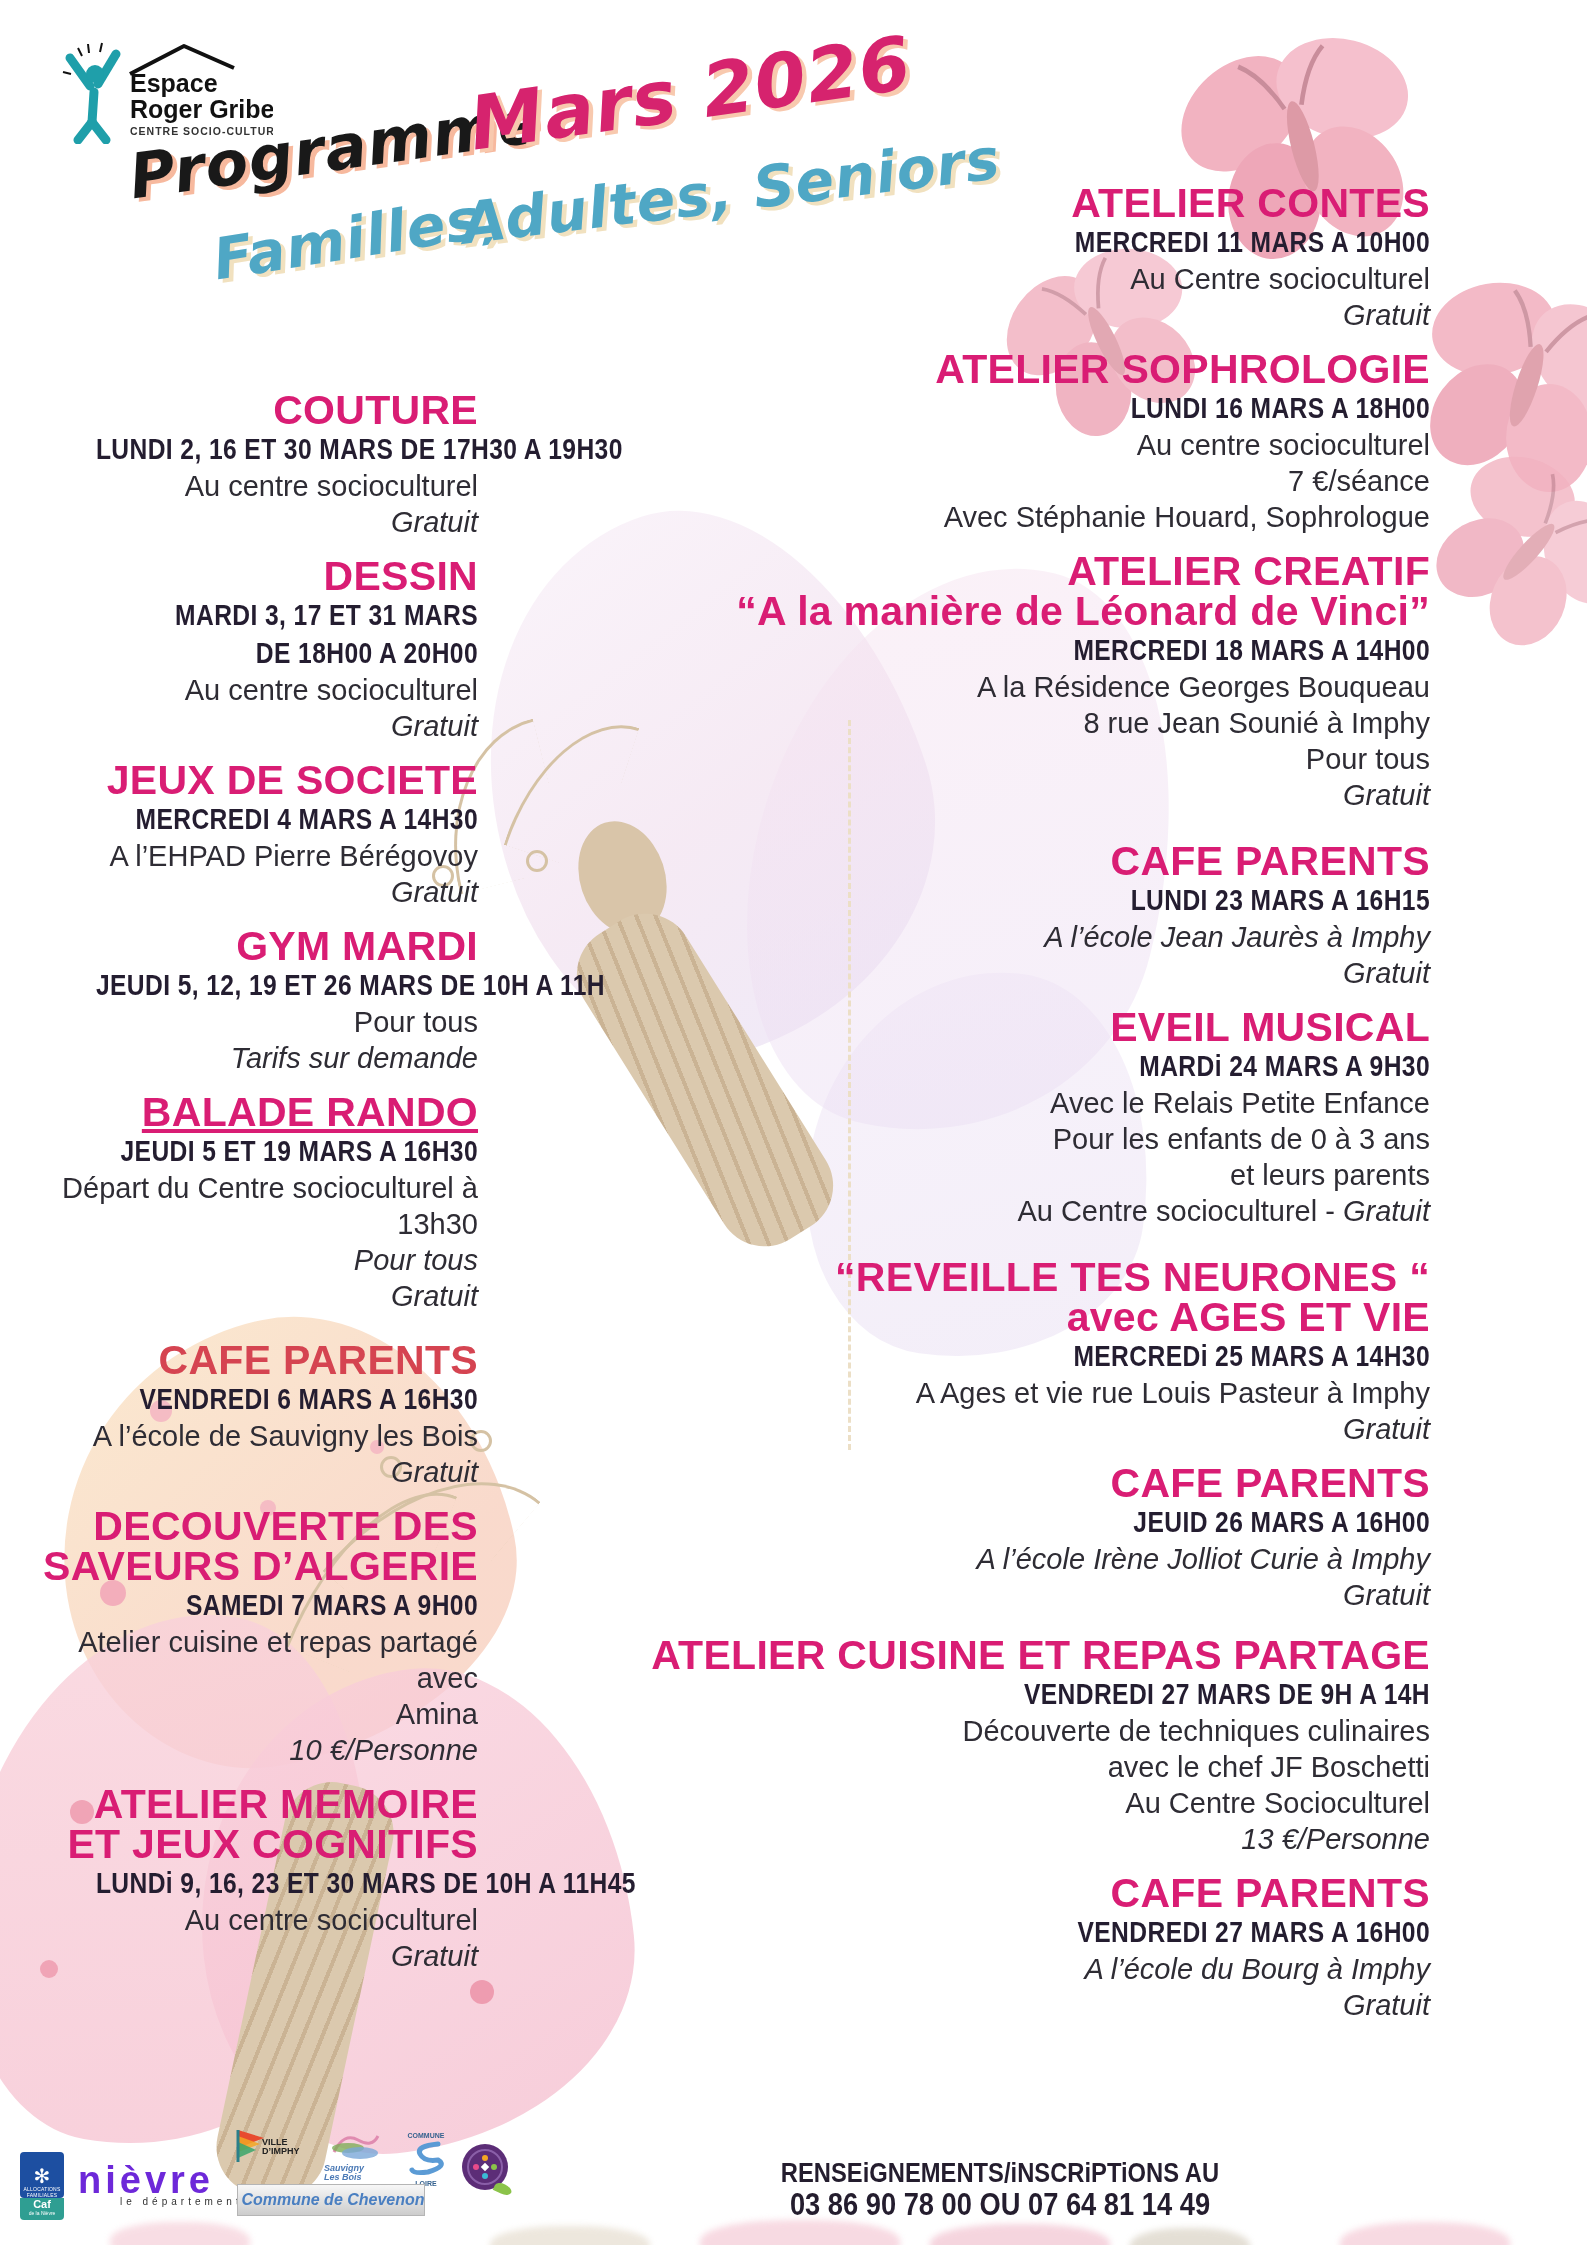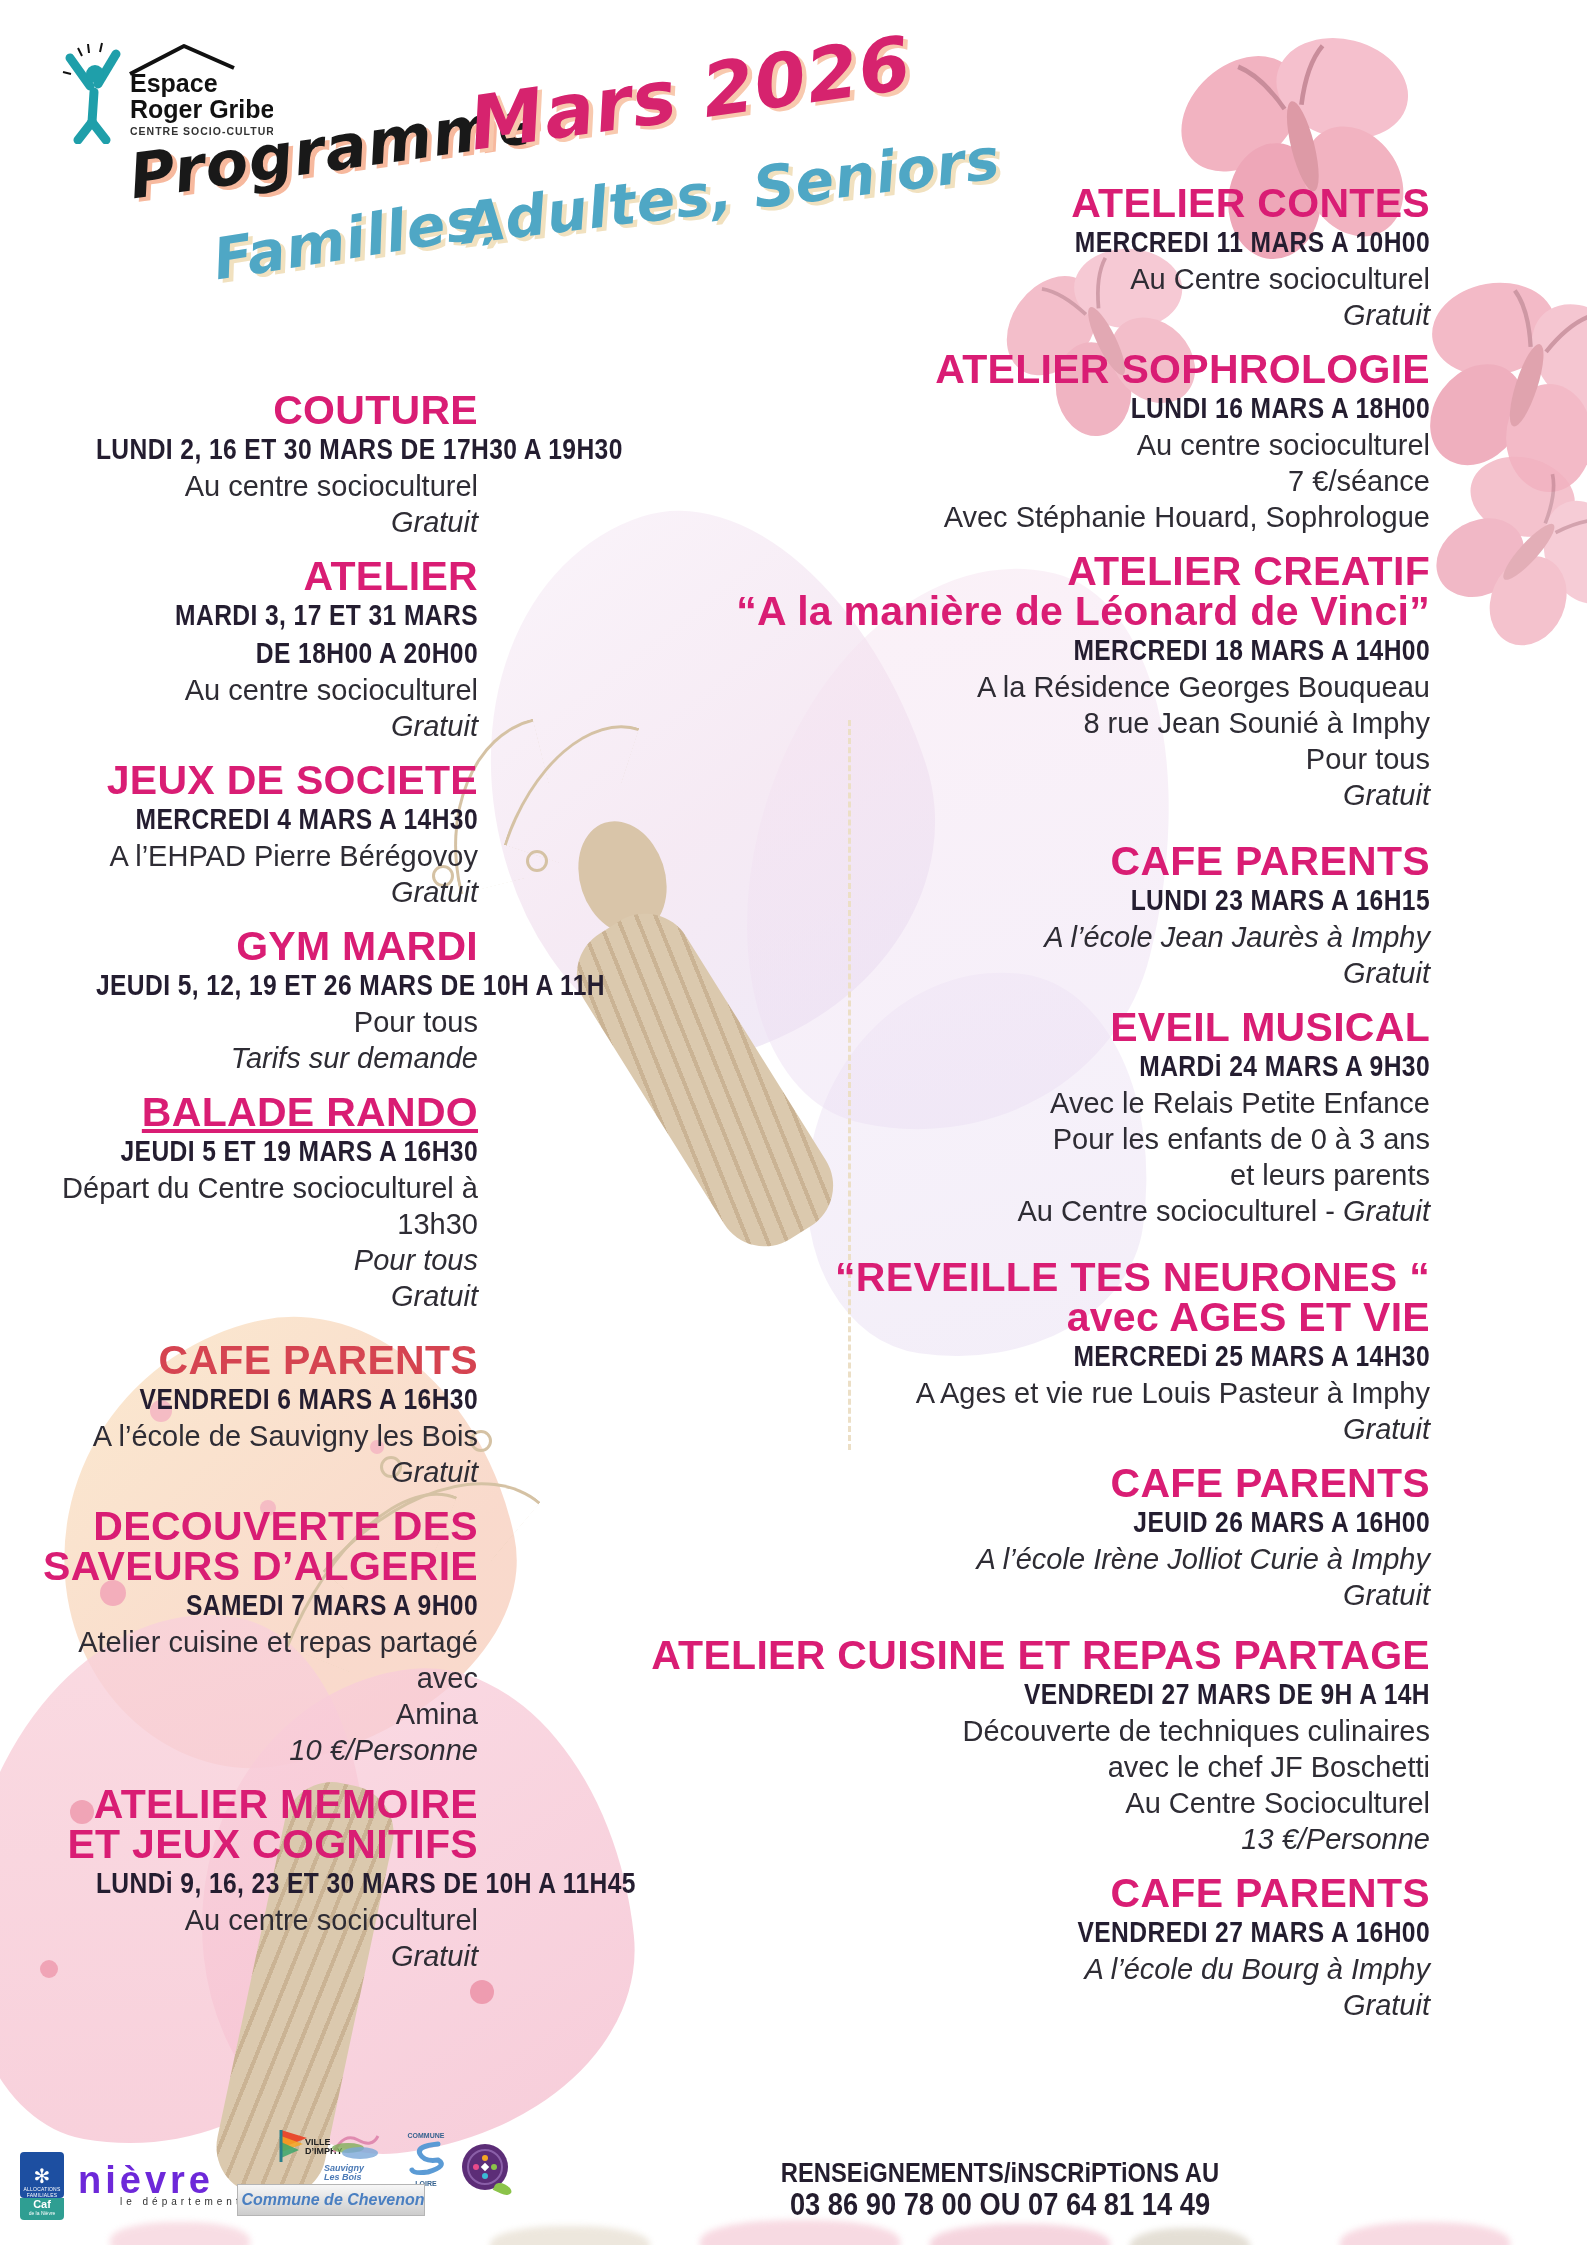--- a/index.html
+++ b/index.html
@@ -181,21 +181,21 @@
   <div class="script script-teal w-adultes">Adultes, Seniors</div>
 
   <div id="left-col" class="col col-left">
       <div class="event">
         <div class="etitle" style="color: rgb(217, 29, 116);">COUTURE</div>
         <div class="eline date">LUNDI 2, 16 ET 30 MARS DE 17H30 A 19H30</div>
         <div class="eline body">Au centre socioculturel</div>
         <div class="eline italic">Gratuit</div>
       </div>
       <div class="event">
-        <div class="etitle" style="color: rgb(217, 29, 116);">ATELIER</div>
+        <div class="etitle" style="color: rgb(217, 29, 116);">DESSIN</div>
         <div class="eline date">MARDI 3, 17 ET 31 MARS</div>
         <div class="eline date">DE 18H00 A 20H00</div>
         <div class="eline body">Au centre socioculturel</div>
         <div class="eline italic">Gratuit</div>
       </div>
       <div class="event">
         <div class="etitle" style="color: rgb(217, 29, 116);">JEUX DE SOCIETE</div>
         <div class="eline date">MERCREDI 4 MARS A 14H30</div>
         <div class="eline body">A l’EHPAD Pierre Bérégovoy</div>
         <div class="eline italic">Gratuit</div>
@@ -315,21 +315,21 @@
       </div>
       <div class="caf-bot">
         <div class="caf-word">Caf</div>
         <div class="tiny">de la Nièvre</div>
       </div>
     </div>
     <div class="logo" style="left:78px;top:42px;">
       <div class="nievre-name">nièvre</div>
       <div class="nievre-sub">le département</div>
     </div>
-    <div class="logo imphy" style="left:236px;top:8px;margin-left:43px;">
+    <div class="logo imphy" style="left:236px;top:8px;">
       <svg width="30" height="34" viewBox="0 0 30 34">
         <polygon points="2,2 28,10 2,20" fill="#e84b2f"></polygon>
         <polygon points="2,8 24,16 2,24" fill="#f5a623" opacity=".85"></polygon>
         <polygon points="2,14 20,22 2,30" fill="#3aa66b" opacity=".85"></polygon>
         <line x1="2" y1="2" x2="2" y2="34" stroke="#2a7f8a" stroke-width="3"></line>
       </svg>
       <div style="position:absolute;left:26px;top:10px;">
         <div class="imphy-text">VILLE</div>
         <div class="imphy-text">D’IMPHY</div>
       </div>

